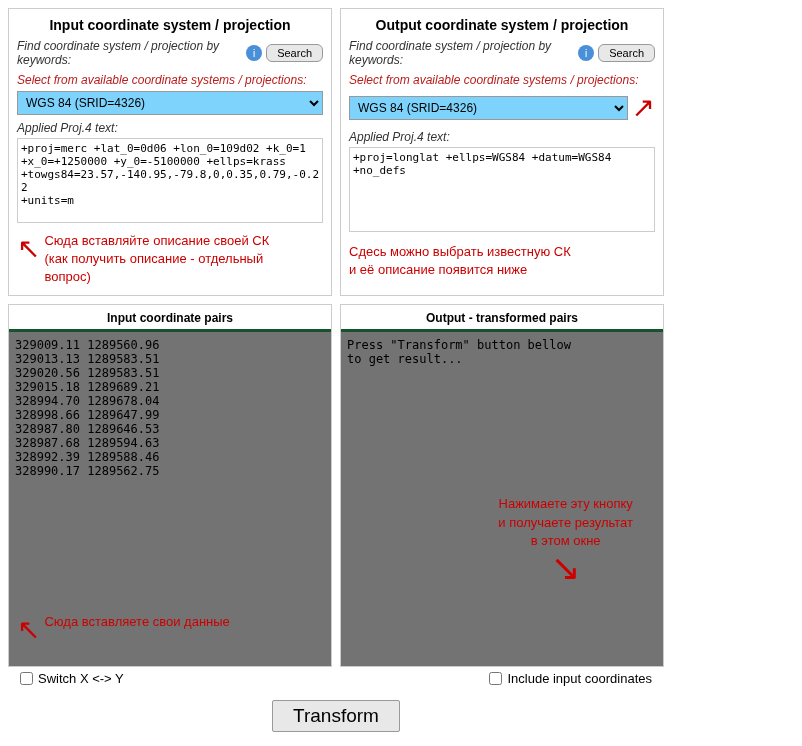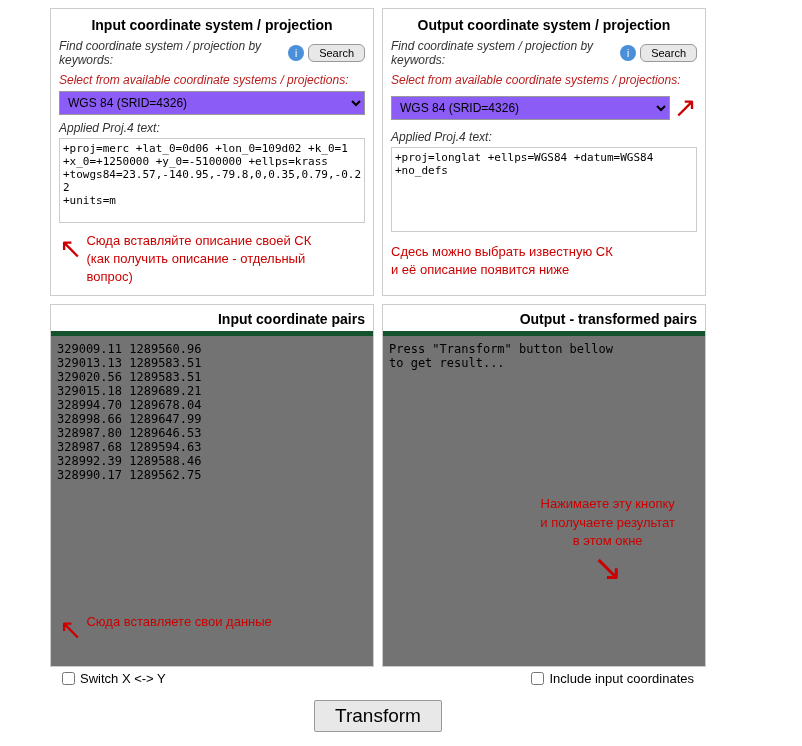--- a/index.html
+++ b/index.html
@@ -10,21 +10,20 @@
       width: 802px;
       height: 746px;
       overflow: hidden;
     }
     .main-container {
       width: 672px;
       height: 746px;
       display: flex;
       flex-direction: column;
       padding: 8px;
-      margin-left: 42px;
     }
     .top-panels {
       display: flex;
       gap: 8px;
       margin-bottom: 8px;
     }
     .panel {
       flex: 1;
       border: 1px solid #ccc;
       padding: 8px;
@@ -73,21 +72,21 @@
       font-size: 12px;
       color: #b91c1c;
       margin-bottom: 4px;
       margin-top: 6px;
     }
     .proj-select {
       width: 100%;
       padding: 3px 4px;
       font-size: 12px;
       border: 1px solid #999;
-      background: #8b5cf6;
+      background: #7dd3fc;
       margin-bottom: 6px;
     }
     .applied-label {
       font-style: italic;
       font-size: 12px;
       color: #333;
       margin-bottom: 3px;
     }
     .proj-textarea {
       width: 100%;
@@ -128,25 +127,25 @@
       flex: 1;
     }
     .bottom-panel {
       flex: 1;
       border: 1px solid #ccc;
       display: flex;
       flex-direction: column;
       position: relative;
     }
     .bottom-panel-title {
-      text-align: right;
+      text-align: center;
       font-weight: bold;
-      font-size: 14px;
+      font-size: 12px;
       padding: 6px 8px 4px;
-      border-bottom: 5px solid #14532d;
+      border-bottom: 3px solid #14532d;
     }
     .coord-textarea {
       flex: 1;
       font-family: monospace;
       font-size: 12px;
       border: none;
       resize: none;
       padding: 6px;
       background: #737373;
       outline: none;

